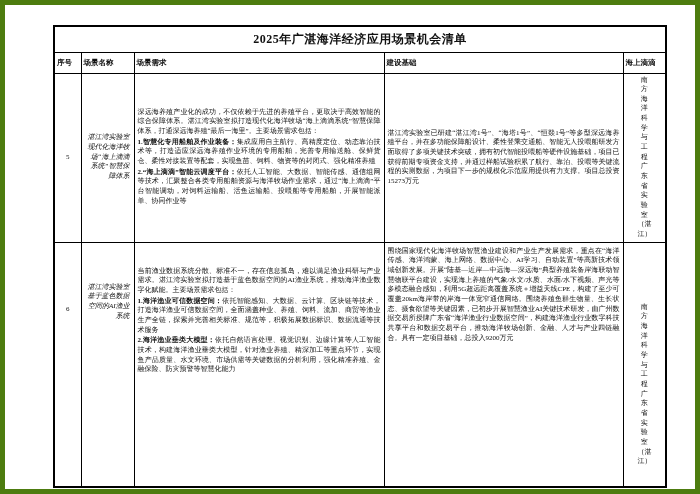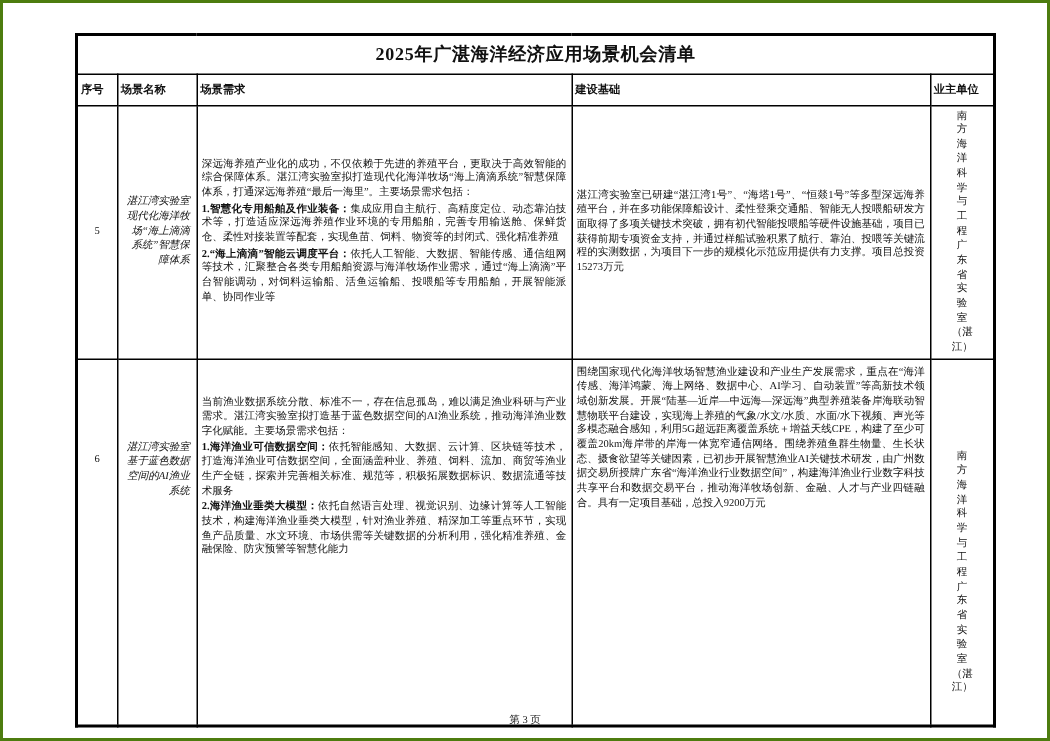--- a/index.html
+++ b/index.html
@@ -7,21 +7,21 @@
     width:700px;height:494px;
     background:#ffffff;
     font-family:"Liberation Serif","DejaVu Serif",serif;
     color:#111;
     position:relative;
     overflow:hidden;
   }
   .page{
     position:absolute;inset:0;
     background:#fff;
-    border:2px solid #4d7c0f;
+    border:5px solid #4d7c0f;
     box-sizing:border-box;
   }
   table.sheet{
     position:absolute;
     left:48px;top:20px;
     width:612px;
     border-collapse:collapse;
     table-layout:fixed;
   }
   table.sheet, table.sheet td, table.sheet th{
@@ -58,21 +58,21 @@
   col.c-owner{width:43px;}
   td.no{text-align:center;}
   td.name{text-align:right;padding:2px 4px;font-style:italic;}
   td.owner{text-align:center;padding:2px 14px;}
   td.demand p, td.basis p{margin:0;text-align:justify;}
   td.demand p{margin-bottom:1px;}
   tr.row5{height:154px;}
   tr.row6{height:245px;}
   tr.row6 td{vertical-align:top;}
   tr.row6 td.no{padding-top:62px;}
-  tr.row6 td.name{padding-top:54px;}
+  tr.row6 td.name{padding-top:40px;}
   tr.row6 td.owner{padding-top:60px;}
   tr.row6 td.demand{padding-top:24px;}
   tr.row6 td.basis{padding-top:4px;}
   .footer{
     position:absolute;
     left:0;right:0;
     top:473px;
     text-align:center;
     font-size:7px;
     color:#222;
@@ -94,21 +94,21 @@
     </colgroup>
     <tbody>
         <tr>
       <td class="title-cell" colspan="5">2025年广湛海洋经济应用场景机会清单</td>
     </tr>
     <tr>
       <th>序号</th>
       <th>场景名称</th>
       <th>场景需求</th>
       <th>建设基础</th>
-      <th>业主单位</th>
+      <th>海上滴滴</th>
     </tr>
 
     <tr class="row5">
       <td class="no">5</td>
       <td class="name">湛江湾实验室现代化海洋牧场“海上滴滴系统”智慧保障体系</td>
       <td class="demand">
         <p>深远海养殖产业化的成功，不仅依赖于先进的养殖平台，更取决于高效智能的综合保障体系。湛江湾实验室拟打造现代化海洋牧场“海上滴滴系统”智慧保障体系，打通深远海养殖“最后一海里”。主要场景需求包括：</p>
         <p><b>1.智慧化专用船舶及作业装备：</b><span>集成应用自主航行、高精度定位、动态靠泊技术等，打造适应深远海养殖作业环境的专用船舶，完善专用输送舱、保鲜货仓、柔性对接装置等配套，实现鱼苗、饲料、物资等的封闭式、强化精准养殖</span></p>
         <p><b>2.“海上滴滴”智能云调度平台：</b><span>依托人工智能、大数据、智能传感、通信组网等技术，汇聚整合各类专用船舶资源与海洋牧场作业需求，通过“海上滴滴”平台智能调动，对饲料运输船、活鱼运输船、投喂船等专用船舶，开展智能派单、协同作业等</span></p>
       </td>
@@ -127,14 +127,13 @@
         <p><b>2.海洋渔业垂类大模型：</b><span>依托自然语言处理、视觉识别、边缘计算等人工智能技术，构建海洋渔业垂类大模型，针对渔业养殖、精深加工等重点环节，实现鱼产品质量、水文环境、市场供需等关键数据的分析利用，强化精准养殖、金融保险、防灾预警等智慧化能力</span></p>
       </td>
       <td class="basis">
         <p>围绕国家现代化海洋牧场智慧渔业建设和产业生产发展需求，重点在“海洋传感、海洋鸿蒙、海上网络、数据中心、AI学习、自动装置”等高新技术领域创新发展。开展“陆基—近岸—中远海—深远海”典型养殖装备岸海联动智慧物联平台建设，实现海上养殖的气象/水文/水质、水面/水下视频、声光等多模态融合感知，利用5G超远距离覆盖系统＋增益天线CPE，构建了至少可覆盖20km海岸带的岸海一体宽窄通信网络。围绕养殖鱼群生物量、生长状态、摄食欲望等关键因素，已初步开展智慧渔业AI关键技术研发，由广州数据交易所授牌广东省“海洋渔业行业数据空间”，构建海洋渔业行业数字科技共享平台和数据交易平台，推动海洋牧场创新、金融、人才与产业四链融合。具有一定项目基础，总投入9200万元</p>
       </td>
       <td class="owner">南方海洋科学与工程广东省实验室（湛江）</td>
     </tr>
   </tbody>
     </table>
 
-  <div class="footer">第 3 页</div>
 </div>
 
 </body></html>

